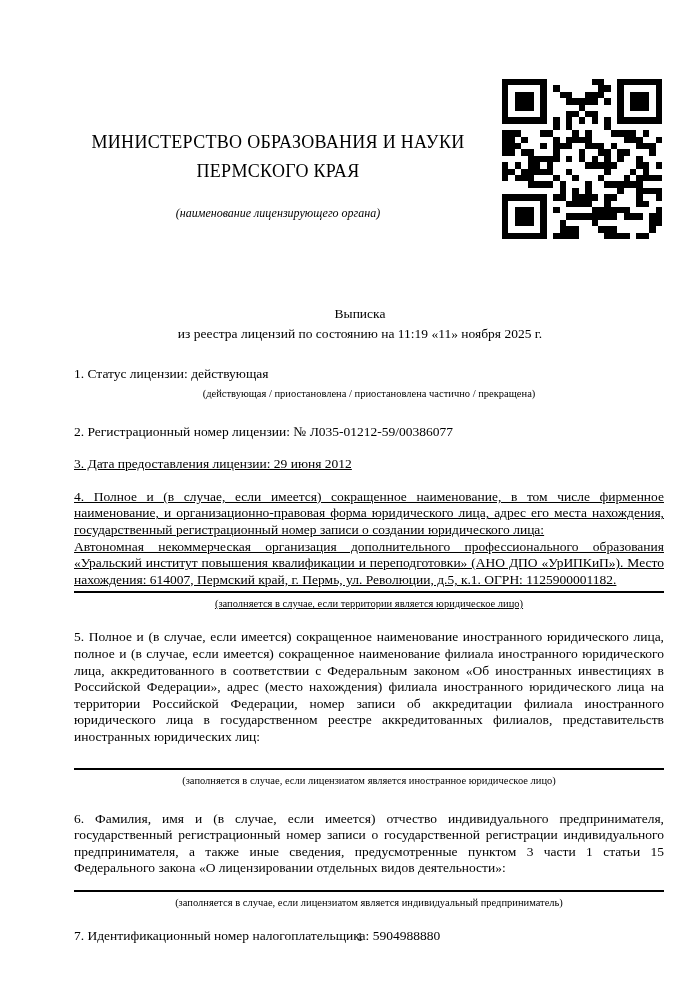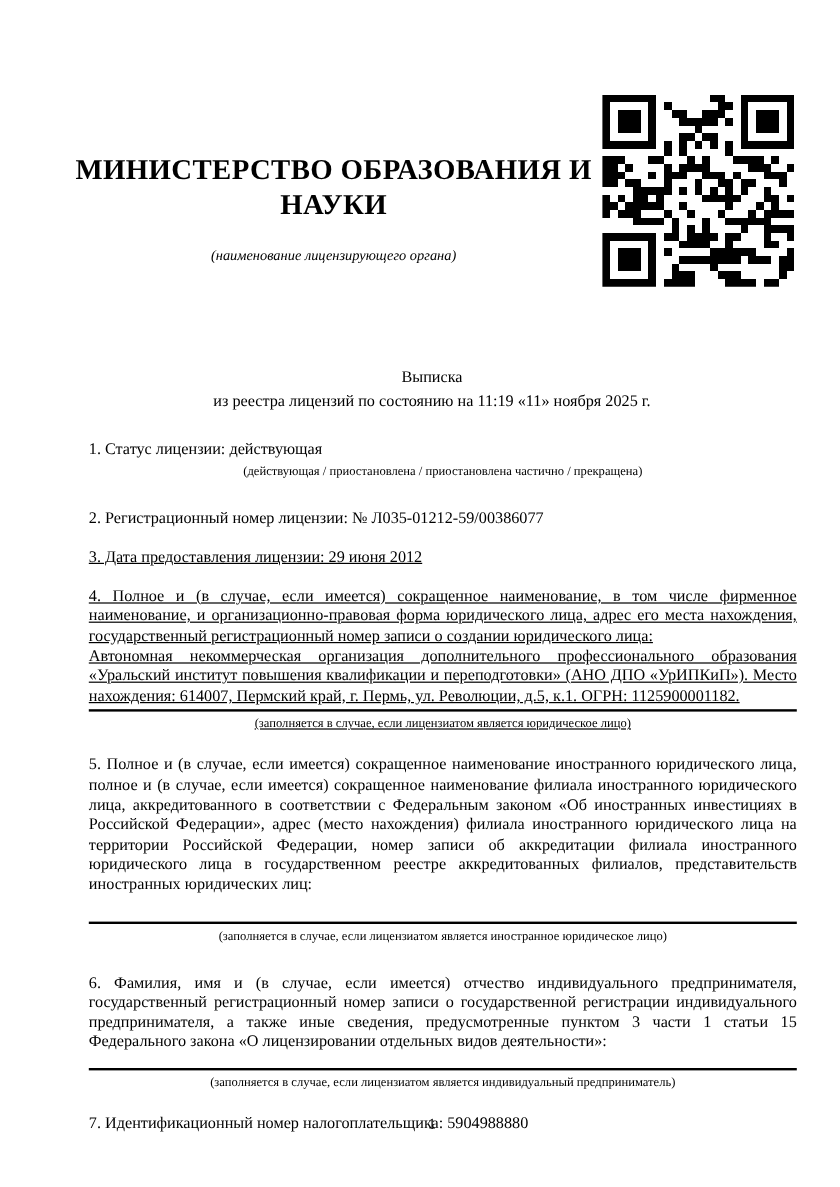--- a/index.html
+++ b/index.html
@@ -24,22 +24,22 @@
     height: 160px;
   }
   .header {
     position: absolute;
     left: 58px;
     top: 128px;
     width: 440px;
     text-align: center;
   }
   .org-name {
-    font-weight: bold;
-    font-size: 24px;
+    font-weight: normal;
+    font-size: 18px;
     line-height: 29px;
     letter-spacing: 0.3px;
   }
   .org-caption {
     font-size: 12px;
     line-height: 13px;
     margin-top: 21px;
     font-style: italic;
   }
   .doc-title {
@@ -93,20 +93,21 @@
 <div class="page">
 
   <div class="qr">
     <svg id="qr-svg" width="160" height="160" viewBox="0 0 160 160" shape-rendering="crispEdges">
         <path d="M0.0 0.0h6.4v6.4h-6.4zM6.4 0.0h6.4v6.4h-6.4zM12.8 0.0h6.4v6.4h-6.4zM19.2 0.0h6.4v6.4h-6.4zM25.6 0.0h6.4v6.4h-6.4zM32.0 0.0h6.4v6.4h-6.4zM38.4 0.0h6.4v6.4h-6.4zM89.6 0.0h6.4v6.4h-6.4zM96.0 0.0h6.4v6.4h-6.4zM115.2 0.0h6.4v6.4h-6.4zM121.6 0.0h6.4v6.4h-6.4zM128.0 0.0h6.4v6.4h-6.4zM134.4 0.0h6.4v6.4h-6.4zM140.8 0.0h6.4v6.4h-6.4zM147.2 0.0h6.4v6.4h-6.4zM153.6 0.0h6.4v6.4h-6.4zM0.0 6.4h6.4v6.4h-6.4zM38.4 6.4h6.4v6.4h-6.4zM51.2 6.4h6.4v6.4h-6.4zM96.0 6.4h6.4v6.4h-6.4zM102.4 6.4h6.4v6.4h-6.4zM115.2 6.4h6.4v6.4h-6.4zM153.6 6.4h6.4v6.4h-6.4zM0.0 12.8h6.4v6.4h-6.4zM12.8 12.8h6.4v6.4h-6.4zM19.2 12.8h6.4v6.4h-6.4zM25.6 12.8h6.4v6.4h-6.4zM38.4 12.8h6.4v6.4h-6.4zM57.6 12.8h6.4v6.4h-6.4zM64.0 12.8h6.4v6.4h-6.4zM83.2 12.8h6.4v6.4h-6.4zM89.6 12.8h6.4v6.4h-6.4zM96.0 12.8h6.4v6.4h-6.4zM115.2 12.8h6.4v6.4h-6.4zM128.0 12.8h6.4v6.4h-6.4zM134.4 12.8h6.4v6.4h-6.4zM140.8 12.8h6.4v6.4h-6.4zM153.6 12.8h6.4v6.4h-6.4zM0.0 19.2h6.4v6.4h-6.4zM12.8 19.2h6.4v6.4h-6.4zM19.2 19.2h6.4v6.4h-6.4zM25.6 19.2h6.4v6.4h-6.4zM38.4 19.2h6.4v6.4h-6.4zM64.0 19.2h6.4v6.4h-6.4zM70.4 19.2h6.4v6.4h-6.4zM76.8 19.2h6.4v6.4h-6.4zM83.2 19.2h6.4v6.4h-6.4zM89.6 19.2h6.4v6.4h-6.4zM102.4 19.2h6.4v6.4h-6.4zM115.2 19.2h6.4v6.4h-6.4zM128.0 19.2h6.4v6.4h-6.4zM134.4 19.2h6.4v6.4h-6.4zM140.8 19.2h6.4v6.4h-6.4zM153.6 19.2h6.4v6.4h-6.4zM0.0 25.6h6.4v6.4h-6.4zM12.8 25.6h6.4v6.4h-6.4zM19.2 25.6h6.4v6.4h-6.4zM25.6 25.6h6.4v6.4h-6.4zM38.4 25.6h6.4v6.4h-6.4zM76.8 25.6h6.4v6.4h-6.4zM115.2 25.6h6.4v6.4h-6.4zM128.0 25.6h6.4v6.4h-6.4zM134.4 25.6h6.4v6.4h-6.4zM140.8 25.6h6.4v6.4h-6.4zM153.6 25.6h6.4v6.4h-6.4zM0.0 32.0h6.4v6.4h-6.4zM38.4 32.0h6.4v6.4h-6.4zM64.0 32.0h6.4v6.4h-6.4zM70.4 32.0h6.4v6.4h-6.4zM83.2 32.0h6.4v6.4h-6.4zM89.6 32.0h6.4v6.4h-6.4zM115.2 32.0h6.4v6.4h-6.4zM153.6 32.0h6.4v6.4h-6.4zM0.0 38.4h6.4v6.4h-6.4zM6.4 38.4h6.4v6.4h-6.4zM12.8 38.4h6.4v6.4h-6.4zM19.2 38.4h6.4v6.4h-6.4zM25.6 38.4h6.4v6.4h-6.4zM32.0 38.4h6.4v6.4h-6.4zM38.4 38.4h6.4v6.4h-6.4zM51.2 38.4h6.4v6.4h-6.4zM64.0 38.4h6.4v6.4h-6.4zM76.8 38.4h6.4v6.4h-6.4zM89.6 38.4h6.4v6.4h-6.4zM102.4 38.4h6.4v6.4h-6.4zM115.2 38.4h6.4v6.4h-6.4zM121.6 38.4h6.4v6.4h-6.4zM128.0 38.4h6.4v6.4h-6.4zM134.4 38.4h6.4v6.4h-6.4zM140.8 38.4h6.4v6.4h-6.4zM147.2 38.4h6.4v6.4h-6.4zM153.6 38.4h6.4v6.4h-6.4zM51.2 44.8h6.4v6.4h-6.4zM64.0 44.8h6.4v6.4h-6.4zM102.4 44.8h6.4v6.4h-6.4zM0.0 51.2h6.4v6.4h-6.4zM6.4 51.2h6.4v6.4h-6.4zM12.8 51.2h6.4v6.4h-6.4zM38.4 51.2h6.4v6.4h-6.4zM44.8 51.2h6.4v6.4h-6.4zM70.4 51.2h6.4v6.4h-6.4zM83.2 51.2h6.4v6.4h-6.4zM108.8 51.2h6.4v6.4h-6.4zM115.2 51.2h6.4v6.4h-6.4zM121.6 51.2h6.4v6.4h-6.4zM128.0 51.2h6.4v6.4h-6.4zM140.8 51.2h6.4v6.4h-6.4zM0.0 57.6h6.4v6.4h-6.4zM6.4 57.6h6.4v6.4h-6.4zM19.2 57.6h6.4v6.4h-6.4zM51.2 57.6h6.4v6.4h-6.4zM64.0 57.6h6.4v6.4h-6.4zM70.4 57.6h6.4v6.4h-6.4zM76.8 57.6h6.4v6.4h-6.4zM83.2 57.6h6.4v6.4h-6.4zM121.6 57.6h6.4v6.4h-6.4zM128.0 57.6h6.4v6.4h-6.4zM134.4 57.6h6.4v6.4h-6.4zM153.6 57.6h6.4v6.4h-6.4zM0.0 64.0h6.4v6.4h-6.4zM6.4 64.0h6.4v6.4h-6.4zM12.8 64.0h6.4v6.4h-6.4zM38.4 64.0h6.4v6.4h-6.4zM51.2 64.0h6.4v6.4h-6.4zM57.6 64.0h6.4v6.4h-6.4zM64.0 64.0h6.4v6.4h-6.4zM83.2 64.0h6.4v6.4h-6.4zM89.6 64.0h6.4v6.4h-6.4zM96.0 64.0h6.4v6.4h-6.4zM108.8 64.0h6.4v6.4h-6.4zM134.4 64.0h6.4v6.4h-6.4zM140.8 64.0h6.4v6.4h-6.4zM147.2 64.0h6.4v6.4h-6.4zM0.0 70.4h6.4v6.4h-6.4zM6.4 70.4h6.4v6.4h-6.4zM19.2 70.4h6.4v6.4h-6.4zM25.6 70.4h6.4v6.4h-6.4zM51.2 70.4h6.4v6.4h-6.4zM76.8 70.4h6.4v6.4h-6.4zM96.0 70.4h6.4v6.4h-6.4zM102.4 70.4h6.4v6.4h-6.4zM115.2 70.4h6.4v6.4h-6.4zM121.6 70.4h6.4v6.4h-6.4zM147.2 70.4h6.4v6.4h-6.4zM25.6 76.8h6.4v6.4h-6.4zM32.0 76.8h6.4v6.4h-6.4zM38.4 76.8h6.4v6.4h-6.4zM44.8 76.8h6.4v6.4h-6.4zM51.2 76.8h6.4v6.4h-6.4zM64.0 76.8h6.4v6.4h-6.4zM76.8 76.8h6.4v6.4h-6.4zM89.6 76.8h6.4v6.4h-6.4zM102.4 76.8h6.4v6.4h-6.4zM115.2 76.8h6.4v6.4h-6.4zM134.4 76.8h6.4v6.4h-6.4zM0.0 83.2h6.4v6.4h-6.4zM12.8 83.2h6.4v6.4h-6.4zM25.6 83.2h6.4v6.4h-6.4zM32.0 83.2h6.4v6.4h-6.4zM44.8 83.2h6.4v6.4h-6.4zM83.2 83.2h6.4v6.4h-6.4zM89.6 83.2h6.4v6.4h-6.4zM96.0 83.2h6.4v6.4h-6.4zM102.4 83.2h6.4v6.4h-6.4zM108.8 83.2h6.4v6.4h-6.4zM134.4 83.2h6.4v6.4h-6.4zM140.8 83.2h6.4v6.4h-6.4zM153.6 83.2h6.4v6.4h-6.4zM0.0 89.6h6.4v6.4h-6.4zM6.4 89.6h6.4v6.4h-6.4zM19.2 89.6h6.4v6.4h-6.4zM25.6 89.6h6.4v6.4h-6.4zM32.0 89.6h6.4v6.4h-6.4zM38.4 89.6h6.4v6.4h-6.4zM44.8 89.6h6.4v6.4h-6.4zM64.0 89.6h6.4v6.4h-6.4zM102.4 89.6h6.4v6.4h-6.4zM128.0 89.6h6.4v6.4h-6.4zM140.8 89.6h6.4v6.4h-6.4zM0.0 96.0h6.4v6.4h-6.4zM12.8 96.0h6.4v6.4h-6.4zM19.2 96.0h6.4v6.4h-6.4zM25.6 96.0h6.4v6.4h-6.4zM51.2 96.0h6.4v6.4h-6.4zM70.4 96.0h6.4v6.4h-6.4zM96.0 96.0h6.4v6.4h-6.4zM121.6 96.0h6.4v6.4h-6.4zM134.4 96.0h6.4v6.4h-6.4zM140.8 96.0h6.4v6.4h-6.4zM147.2 96.0h6.4v6.4h-6.4zM153.6 96.0h6.4v6.4h-6.4zM25.6 102.4h6.4v6.4h-6.4zM32.0 102.4h6.4v6.4h-6.4zM38.4 102.4h6.4v6.4h-6.4zM44.8 102.4h6.4v6.4h-6.4zM57.6 102.4h6.4v6.4h-6.4zM83.2 102.4h6.4v6.4h-6.4zM102.4 102.4h6.4v6.4h-6.4zM108.8 102.4h6.4v6.4h-6.4zM115.2 102.4h6.4v6.4h-6.4zM121.6 102.4h6.4v6.4h-6.4zM128.0 102.4h6.4v6.4h-6.4zM134.4 102.4h6.4v6.4h-6.4zM57.6 108.8h6.4v6.4h-6.4zM70.4 108.8h6.4v6.4h-6.4zM83.2 108.8h6.4v6.4h-6.4zM115.2 108.8h6.4v6.4h-6.4zM134.4 108.8h6.4v6.4h-6.4zM140.8 108.8h6.4v6.4h-6.4zM147.2 108.8h6.4v6.4h-6.4zM153.6 108.8h6.4v6.4h-6.4zM0.0 115.2h6.4v6.4h-6.4zM6.4 115.2h6.4v6.4h-6.4zM12.8 115.2h6.4v6.4h-6.4zM19.2 115.2h6.4v6.4h-6.4zM25.6 115.2h6.4v6.4h-6.4zM32.0 115.2h6.4v6.4h-6.4zM38.4 115.2h6.4v6.4h-6.4zM51.2 115.2h6.4v6.4h-6.4zM57.6 115.2h6.4v6.4h-6.4zM70.4 115.2h6.4v6.4h-6.4zM76.8 115.2h6.4v6.4h-6.4zM83.2 115.2h6.4v6.4h-6.4zM89.6 115.2h6.4v6.4h-6.4zM102.4 115.2h6.4v6.4h-6.4zM108.8 115.2h6.4v6.4h-6.4zM134.4 115.2h6.4v6.4h-6.4zM153.6 115.2h6.4v6.4h-6.4zM0.0 121.6h6.4v6.4h-6.4zM38.4 121.6h6.4v6.4h-6.4zM64.0 121.6h6.4v6.4h-6.4zM70.4 121.6h6.4v6.4h-6.4zM76.8 121.6h6.4v6.4h-6.4zM83.2 121.6h6.4v6.4h-6.4zM102.4 121.6h6.4v6.4h-6.4zM134.4 121.6h6.4v6.4h-6.4zM140.8 121.6h6.4v6.4h-6.4zM0.0 128.0h6.4v6.4h-6.4zM12.8 128.0h6.4v6.4h-6.4zM19.2 128.0h6.4v6.4h-6.4zM25.6 128.0h6.4v6.4h-6.4zM38.4 128.0h6.4v6.4h-6.4zM51.2 128.0h6.4v6.4h-6.4zM89.6 128.0h6.4v6.4h-6.4zM96.0 128.0h6.4v6.4h-6.4zM102.4 128.0h6.4v6.4h-6.4zM108.8 128.0h6.4v6.4h-6.4zM115.2 128.0h6.4v6.4h-6.4zM121.6 128.0h6.4v6.4h-6.4zM153.6 128.0h6.4v6.4h-6.4zM0.0 134.4h6.4v6.4h-6.4zM12.8 134.4h6.4v6.4h-6.4zM19.2 134.4h6.4v6.4h-6.4zM25.6 134.4h6.4v6.4h-6.4zM38.4 134.4h6.4v6.4h-6.4zM64.0 134.4h6.4v6.4h-6.4zM70.4 134.4h6.4v6.4h-6.4zM76.8 134.4h6.4v6.4h-6.4zM83.2 134.4h6.4v6.4h-6.4zM89.6 134.4h6.4v6.4h-6.4zM96.0 134.4h6.4v6.4h-6.4zM102.4 134.4h6.4v6.4h-6.4zM108.8 134.4h6.4v6.4h-6.4zM121.6 134.4h6.4v6.4h-6.4zM128.0 134.4h6.4v6.4h-6.4zM134.4 134.4h6.4v6.4h-6.4zM147.2 134.4h6.4v6.4h-6.4zM153.6 134.4h6.4v6.4h-6.4zM0.0 140.8h6.4v6.4h-6.4zM12.8 140.8h6.4v6.4h-6.4zM19.2 140.8h6.4v6.4h-6.4zM25.6 140.8h6.4v6.4h-6.4zM38.4 140.8h6.4v6.4h-6.4zM57.6 140.8h6.4v6.4h-6.4zM89.6 140.8h6.4v6.4h-6.4zM147.2 140.8h6.4v6.4h-6.4zM153.6 140.8h6.4v6.4h-6.4zM0.0 147.2h6.4v6.4h-6.4zM38.4 147.2h6.4v6.4h-6.4zM57.6 147.2h6.4v6.4h-6.4zM64.0 147.2h6.4v6.4h-6.4zM70.4 147.2h6.4v6.4h-6.4zM96.0 147.2h6.4v6.4h-6.4zM102.4 147.2h6.4v6.4h-6.4zM108.8 147.2h6.4v6.4h-6.4zM147.2 147.2h6.4v6.4h-6.4zM0.0 153.6h6.4v6.4h-6.4zM6.4 153.6h6.4v6.4h-6.4zM12.8 153.6h6.4v6.4h-6.4zM19.2 153.6h6.4v6.4h-6.4zM25.6 153.6h6.4v6.4h-6.4zM32.0 153.6h6.4v6.4h-6.4zM38.4 153.6h6.4v6.4h-6.4zM51.2 153.6h6.4v6.4h-6.4zM57.6 153.6h6.4v6.4h-6.4zM64.0 153.6h6.4v6.4h-6.4zM70.4 153.6h6.4v6.4h-6.4zM102.4 153.6h6.4v6.4h-6.4zM108.8 153.6h6.4v6.4h-6.4zM115.2 153.6h6.4v6.4h-6.4zM121.6 153.6h6.4v6.4h-6.4zM134.4 153.6h6.4v6.4h-6.4zM140.8 153.6h6.4v6.4h-6.4z" fill="#000000"></path>
       </svg>
   </div>
 
   <div class="header">
     <div class="org-name">МИНИСТЕРСТВО ОБРАЗОВАНИЯ И НАУКИ</div>
+    <div class="org-name">ПЕРМСКОГО КРАЯ</div>
     <div class="org-caption">(наименование лицензирующего органа)</div>
   </div>
 
   <div class="doc-title">
     <div>Выписка</div>
     <div>из реестра лицензий по состоянию на 11:19 «11» ноября 2025 г.</div>
   </div>
 
   <div class="body">
 
@@ -120,21 +121,21 @@
     </div>
 
     <div class="mt-sec2">
       <div class="item-text single">3. Дата предоставления лицензии: 29 июня 2012</div>
     </div>
 
     <div class="mt-sec2">
       <div class="item-text">4. Полное и (в случае, если имеется) сокращенное наименование, в том числе фирменное наименование, и организационно-правовая форма юридического лица, адрес его места нахождения, государственный регистрационный номер записи о создании юридического лица:</div>
       <div class="item-text">Автономная некоммерческая организация дополнительного профессионального образования «Уральский институт повышения квалификации и переподготовки» (АНО ДПО «УрИПКиП»). Место нахождения: 614007, Пермский край, г. Пермь, ул. Революции, д.5, к.1. ОГРН: 1125900001182.</div>
       <div class="rule mt-rule-tight"></div>
-      <div class="item-caption">(заполняется в случае, если лицензиатом является юридическое лицо)</div>
+      <div class="item-caption">(заполняется в случае, если территории является юридическое лицо)</div>
     </div>
 
     <div class="mt-sec3">
       <div class="item-text">5. Полное и (в случае, если имеется) сокращенное наименование иностранного юридического лица, полное и (в случае, если имеется) сокращенное наименование филиала иностранного юридического лица, аккредитованного в соответствии с Федеральным законом «Об иностранных инвестициях в Российской Федерации», адрес (место нахождения) филиала иностранного юридического лица на территории Российской Федерации, номер записи об аккредитации филиала иностранного юридического лица в государственном реестре аккредитованных филиалов, представительств иностранных юридических лиц:</div>
       <div class="spacer-value"></div>
       <div class="rule"></div>
       <div class="item-caption">(заполняется в случае, если лицензиатом является иностранное юридическое лицо)</div>
     </div>
 
     <div class="mt-sec">

